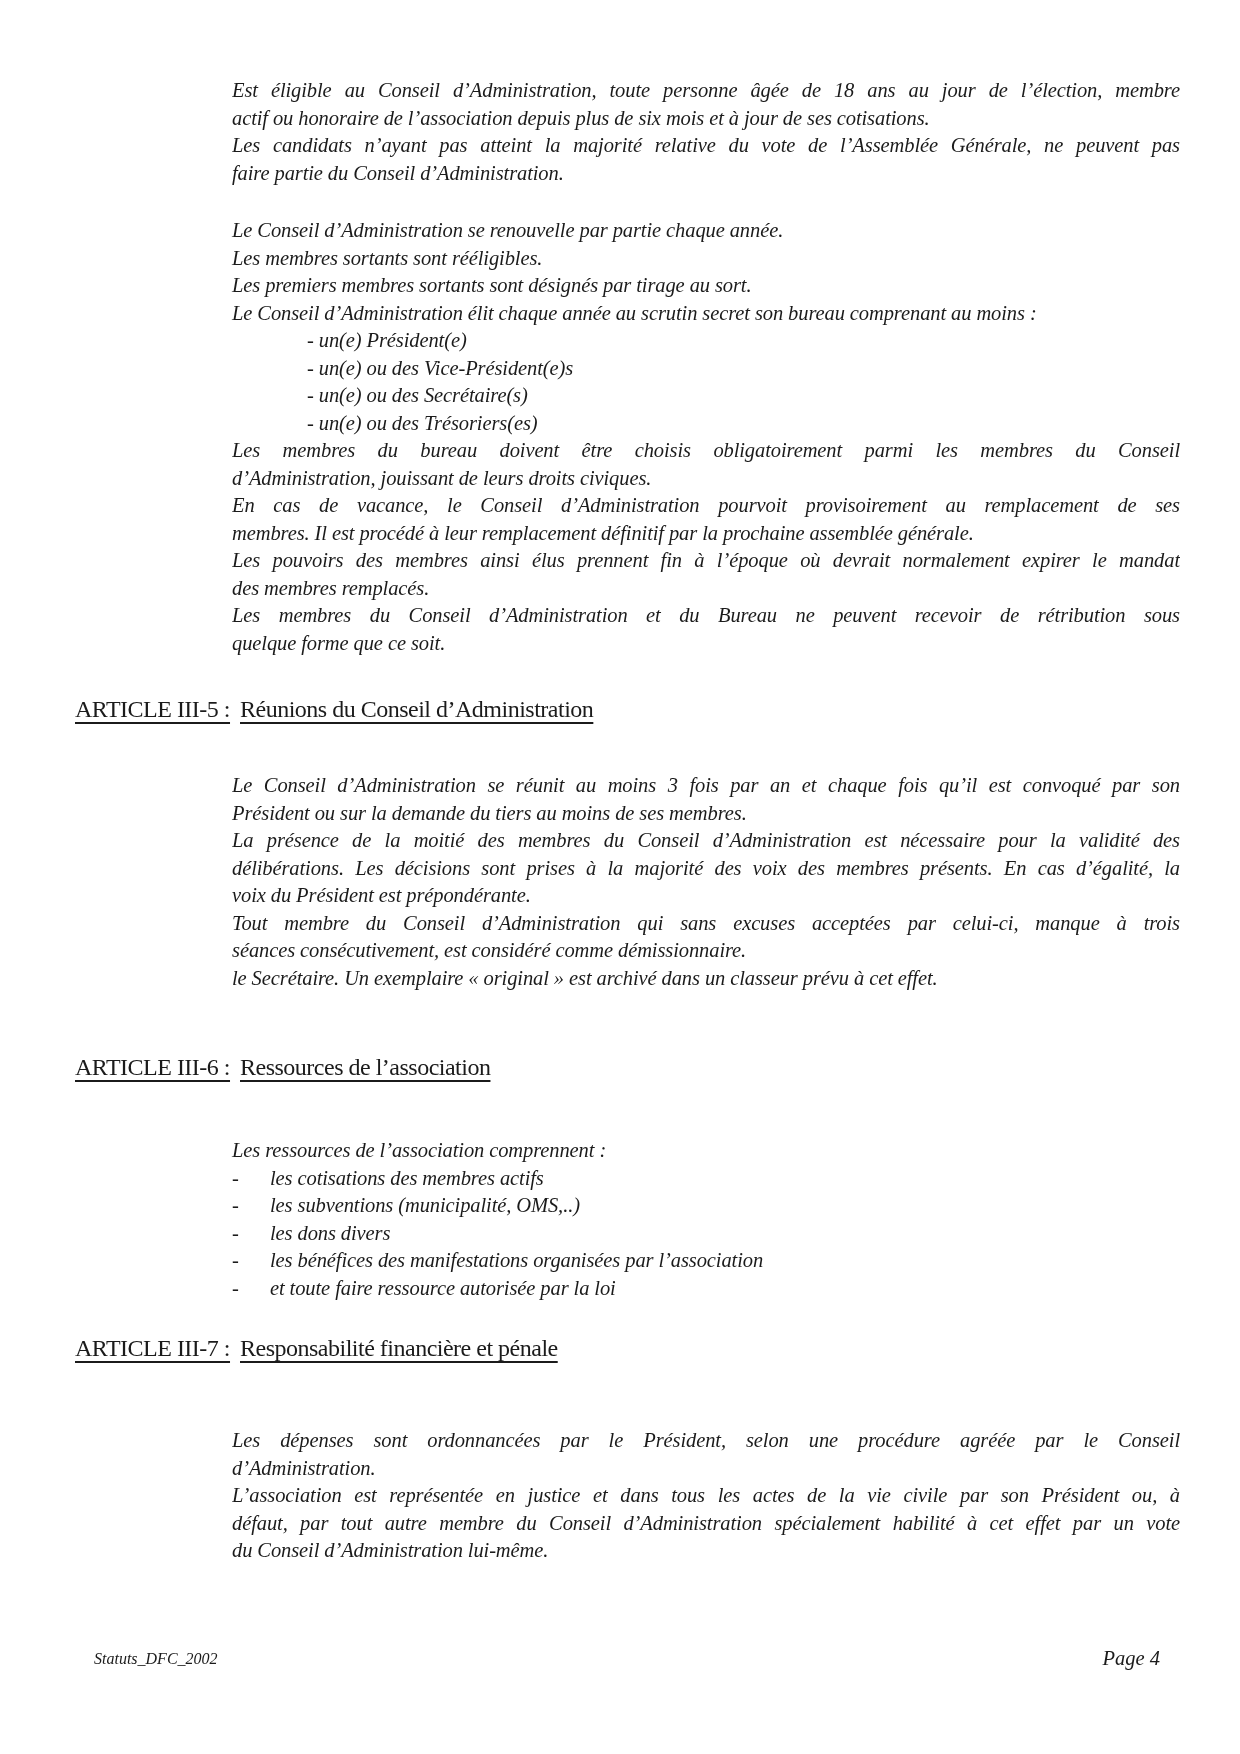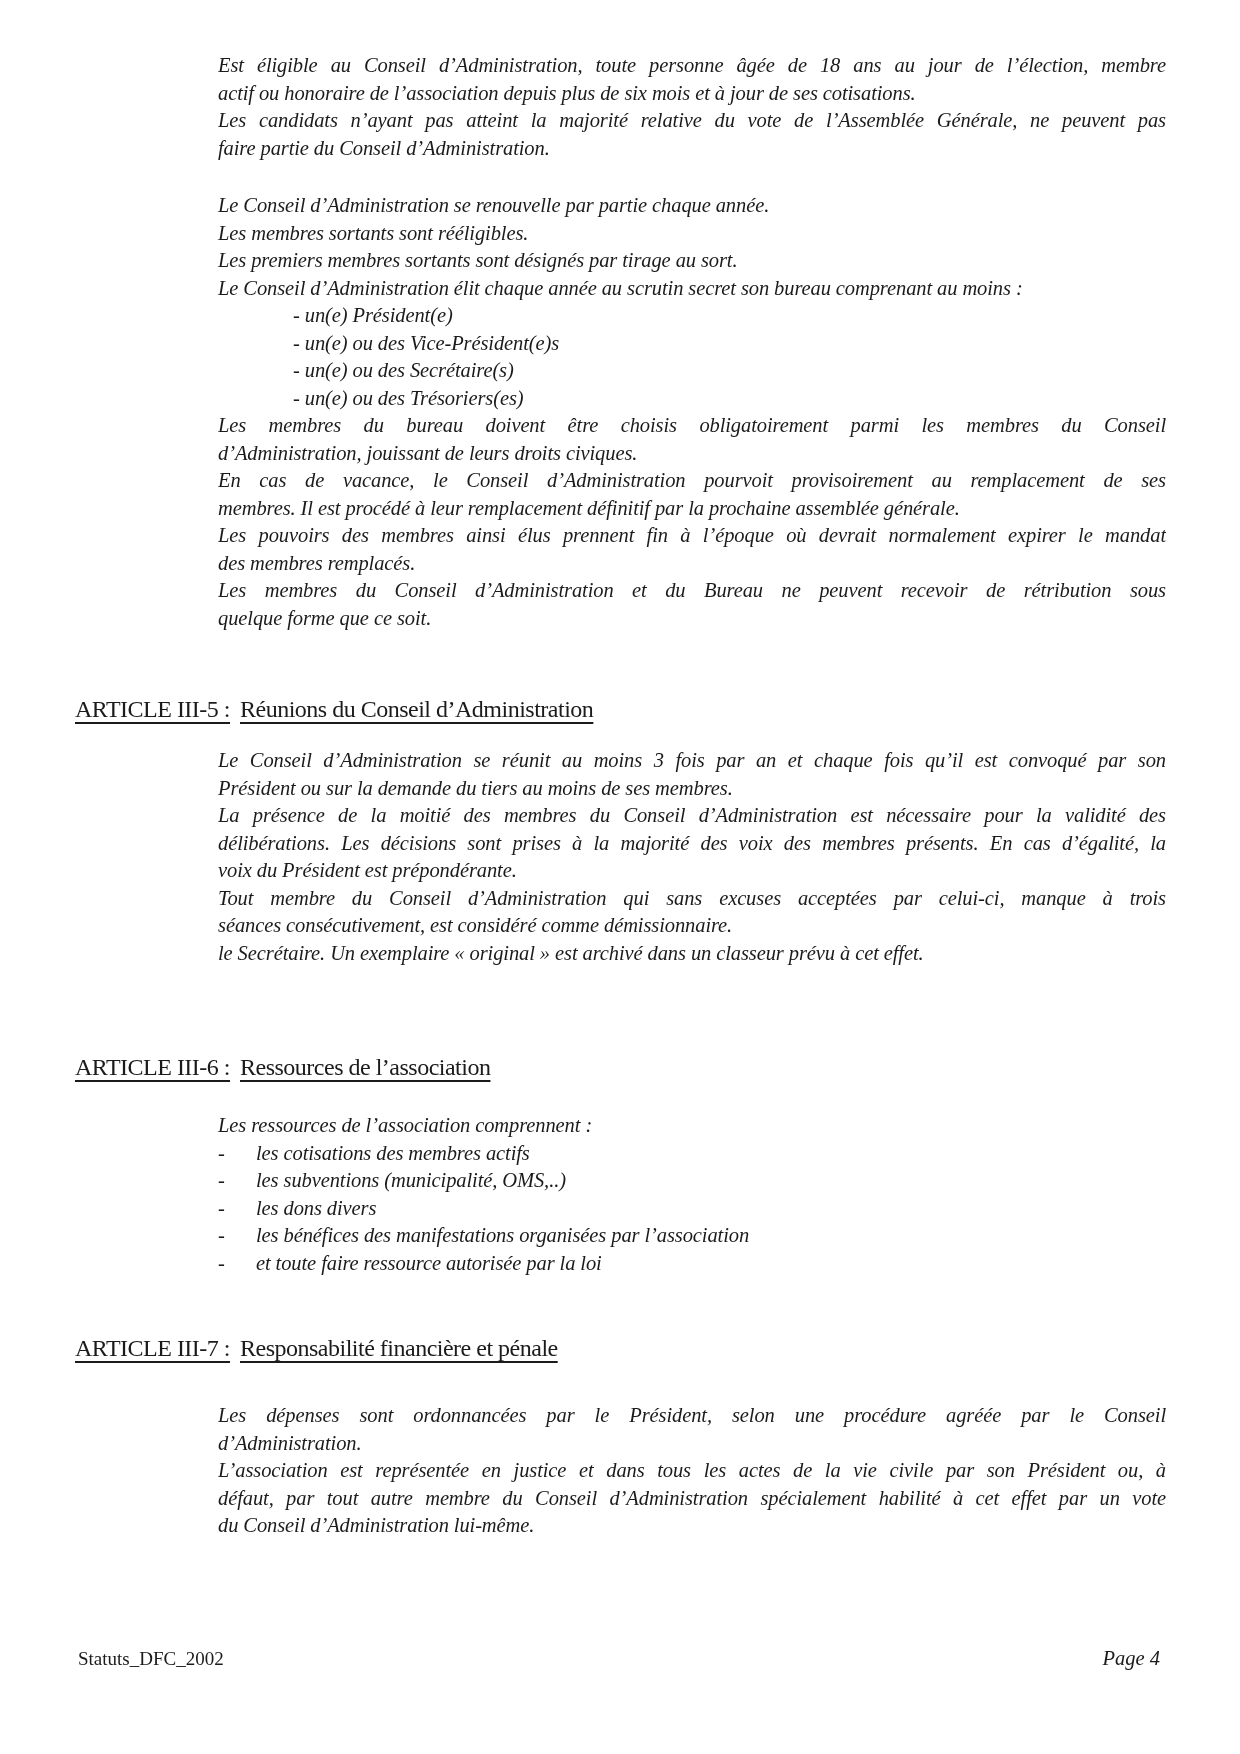--- a/index.html
+++ b/index.html
@@ -8,21 +8,21 @@
     width:1240px; height:1754px;
     margin:0 auto;
     background:#ffffff;
     color:#1b1b1b;
     font-family:"Liberation Serif", "DejaVu Serif", serif;
     overflow:hidden;
   }
   
   .block {
     position:absolute;
-    left:218px; width:948px;
+    left:232px; width:948px;margin-top:25px;
   }
   .ln {
     font-style:italic;
     font-size:20.5px;
     line-height:27.5px;
     height:27.5px;
     letter-spacing:-0.1px;
     white-space:nowrap;
     overflow:visible;
   }
@@ -43,22 +43,22 @@
     letter-spacing:-0.5px;
     white-space:nowrap;
   }
   .heading .hlabel, .heading .htitle {
     text-decoration:underline;
     text-decoration-thickness:1.5px;
     text-underline-offset:5px;
   }
   .heading .htitle { margin-left:10px; }
   .footer-left {
-    position:absolute; left:78px; top:1645px;
-    font-size:19px; line-height:27.5px;
+    position:absolute; left:94px; top:1645px;
+    font-style:italic; font-size:16px; line-height:27.5px;
   }
   .footer-right {
     position:absolute; right:80px; top:1645px;
     font-style:italic; font-size:20.5px; line-height:27.5px;
     text-align:right;
   }
 </style>
 </head>
 <body>
 

